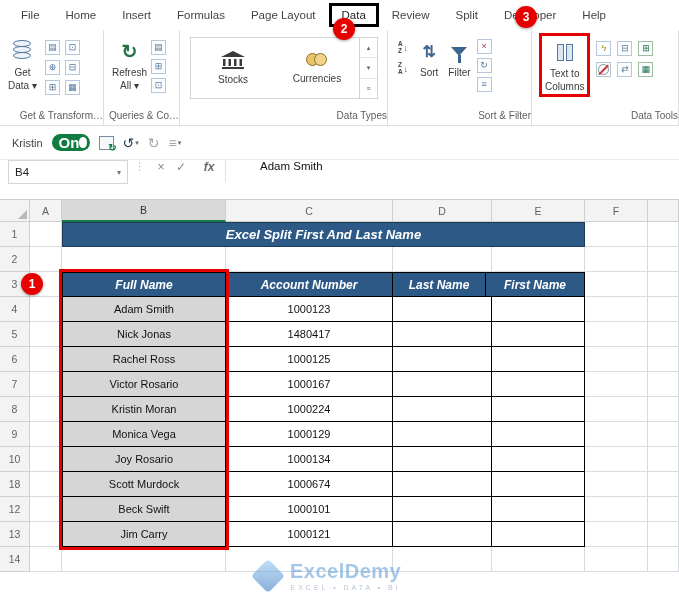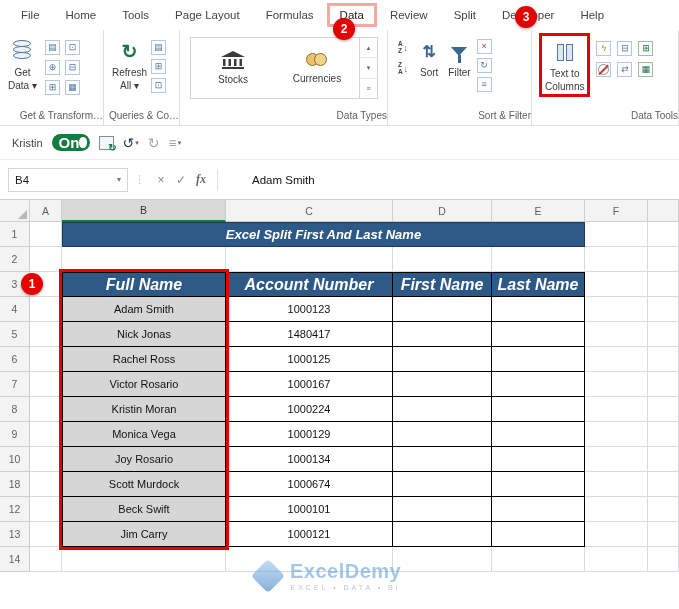--- a/index.html
+++ b/index.html
@@ -6,21 +6,21 @@
   html,body { width:679px; height:609px; }
   body {
     font-family: "Liberation Sans", sans-serif;
     background:#fff; position:relative; overflow:hidden;
     color:#222;
   }
 
   
   .tabs { height:30px; display:flex; align-items:center; padding-left:8px; background:#fff; }
   .tab { padding:6px 13px; font-size:11.5px; color:#444; white-space:nowrap; }
-  .tab.hl { border:3px solid #fca5a5; padding:3px 10px; color:#222; }
+  .tab.hl { border:3px solid #000000; padding:3px 10px; color:#222; }
 
   
   .ribbon { height:96px; display:flex; background:#fff; border-bottom:1px solid #e1dfdd; }
   .group { display:flex; flex-direction:column; border-right:1px solid #e1dfdd; }
   .g1{width:104px}.g2{width:76px}.g3{width:208px}.g4{width:144px}.g5{flex:1}
   .gc { flex:1; display:flex; align-items:flex-start; padding:3px 3px 0 4px; }
   .glabel { height:17px; font-size:10px; color:#605e5c; text-align:right; line-height:15px;
             overflow:hidden; white-space:nowrap; }
   .bigbtn { display:flex; flex-direction:column; align-items:center; gap:3px; padding:5px 4px 2px; }
   .bigbtn .bicon { height:26px; display:flex; align-items:center; justify-content:center; }
@@ -83,29 +83,29 @@
   .as-on { color:#fff; font-size:15px; font-weight:bold; }
   .as-dot { width:11px; height:11px; border-radius:50%; background:#fff; }
   .qicon { font-size:14px; color:#1f3b57; display:flex; align-items:center; gap:1px; }
   .qicon.gray { color:#a6a6a6; }
   .qcaret { font-size:7px; color:#666; }
   .saveicon { width:15px; height:14px; border:1px solid #7a8ca0; position:relative; background:#f4f8fb; }
   .saveicon::after { content:"↻"; position:absolute; right:-4px; bottom:-4px; font-size:10px;
                      color:#107C41; font-weight:bold; }
 
   
-  .fbar { height:40px; display:flex; align-items:center; padding-left:8px;
+  .fbar { height:40px; display:flex; align-items:flex-start; padding-left:8px;
           border-bottom:1px solid #d0d0d0; background:#fff; }
   .namebox { width:120px; height:24px; border:1px solid #d6d6d6; display:flex; align-items:center;
              padding:0 6px; font-size:11.5px; }
   .namebox .sp { flex:1; }
   .namebox .caret { font-size:8px; color:#777; }
   .fdots { padding:0 6px; color:#b9b9b9; font-size:11px; }
   .fbtn { width:20px; text-align:center; color:#8a8a8a; font-size:12px; }
-  .fx { font-family:Liberation Serif, serif; font-style:italic; font-weight:bold; color:#6a6a6a; }
+  .fx { font-family:Liberation Sans, sans-serif; font-style:italic; font-weight:bold; color:#6a6a6a;margin-left:8px; }
   .fsep { width:1px; height:22px; background:#e0e0e0; margin:0 6px; }
   .fvalue { font-size:11.5px; color:#111; padding-left:28px; }
 
   
   .sheet { position:absolute; top:200px; left:0; width:679px; height:372px; background:#fff; }
   .srow { display:flex; height:25px; }
   .srow.chrow { height:22px; }
   .w-rh{width:30px;flex:none}.w-a{width:32px;flex:none}.w-b{width:164px;flex:none}
   .w-c{width:167px;flex:none}.w-d{width:99px;flex:none}.w-e{width:93px;flex:none}
   .w-f{width:63px;flex:none}.w-g{flex:1}
@@ -114,21 +114,21 @@
       font-size:10.5px; color:#5f6368; }
   .colh.sel { background:#d9d9d9; border-bottom:2px solid #107C41; color:#333; }
   .corner { position:relative; }
   .corner::after { content:""; position:absolute; right:2px; bottom:2px; width:0; height:0;
       border-left:9px solid transparent; border-bottom:9px solid #b8b8b8; }
   .cell { border-right:1px solid #d8dce0; border-bottom:1px solid #d8dce0; background:#fff;
           display:flex; align-items:center; justify-content:center; font-size:11px; color:#1a1a1a; }
   .title-cell { width:523px; flex:none; background:#2D5986; color:#fff; font-weight:bold;
                 font-style:italic; font-size:13px; display:flex; align-items:center;
                 justify-content:center; border:1px solid #1c3a59; }
-  .hcell { background:#2D5986; color:#fff; font-weight:bold; font-style:italic; font-size:16px;
+  .hcell { background:#2D5986; color:#fff; font-weight:bold; font-style:italic; font-size:12px;
            display:flex; align-items:center; justify-content:center;
            border-top:1px solid #000; border-right:1px solid #000; border-bottom:1px solid #000; }
   .hcell.bl, .tcell.bl { border-left:1px solid #000; }
   .tcell { border-right:1px solid #000; border-bottom:1px solid #000; background:#fff;
            display:flex; align-items:center; justify-content:center; font-size:11px; color:#111; }
   .tcell.name { background:#D6D6D6; }
 
   
   .redbox-b { position:absolute; left:59px; top:269px; width:170px; height:281px;
               border:3px solid #e60000; z-index:6; pointer-events:none; }
@@ -145,23 +145,23 @@
   .wm-col { display:flex; flex-direction:column; align-items:center; }
   .wm-brand { font-size:20px; font-weight:bold; color:#5B9BD5; letter-spacing:.5px; }
   .wm-tag { font-size:7px; letter-spacing:3px; color:#7c93ad; margin-top:1px; }
 </style>
 </head>
 <body>
 
 <div class="tabs">
   <div class="tab">File</div>
   <div class="tab">Home</div>
-  <div class="tab">Tools</div>
+  <div class="tab">Insert</div>
+  <div class="tab">Formulas</div>
   <div class="tab">Page Layout</div>
-  <div class="tab">Formulas</div>
   <div class="tab hl">Data</div>
   <div class="tab">Review</div>
   <div class="tab">Split</div>
   <div class="tab">Developer</div>
   <div class="tab">Help</div>
 </div>
 
 <div class="ribbon">
 
   <div class="group g1">
@@ -408,22 +408,22 @@
     <div class="cell w-e"></div>
     <div class="cell w-f"></div>
     <div class="cell w-g"></div>
   </div>
 
   <div class="srow">
     <div class="rowh w-rh">3</div>
     <div class="cell w-a"></div>
     <div class="hcell bl w-b">Full Name</div>
     <div class="hcell w-c">Account Number</div>
+    <div class="hcell w-e">Last Name</div>
     <div class="hcell w-d">First Name</div>
-    <div class="hcell w-e">Last Name</div>
     <div class="cell w-f"></div>
     <div class="cell w-g"></div>
   </div>
 
   <div class="srow">
     <div class="rowh w-rh">4</div>
     <div class="cell w-a"></div>
     <div class="tcell name bl w-b">Adam Smith</div>
     <div class="tcell w-c">1000123</div>
     <div class="tcell w-d"></div>

